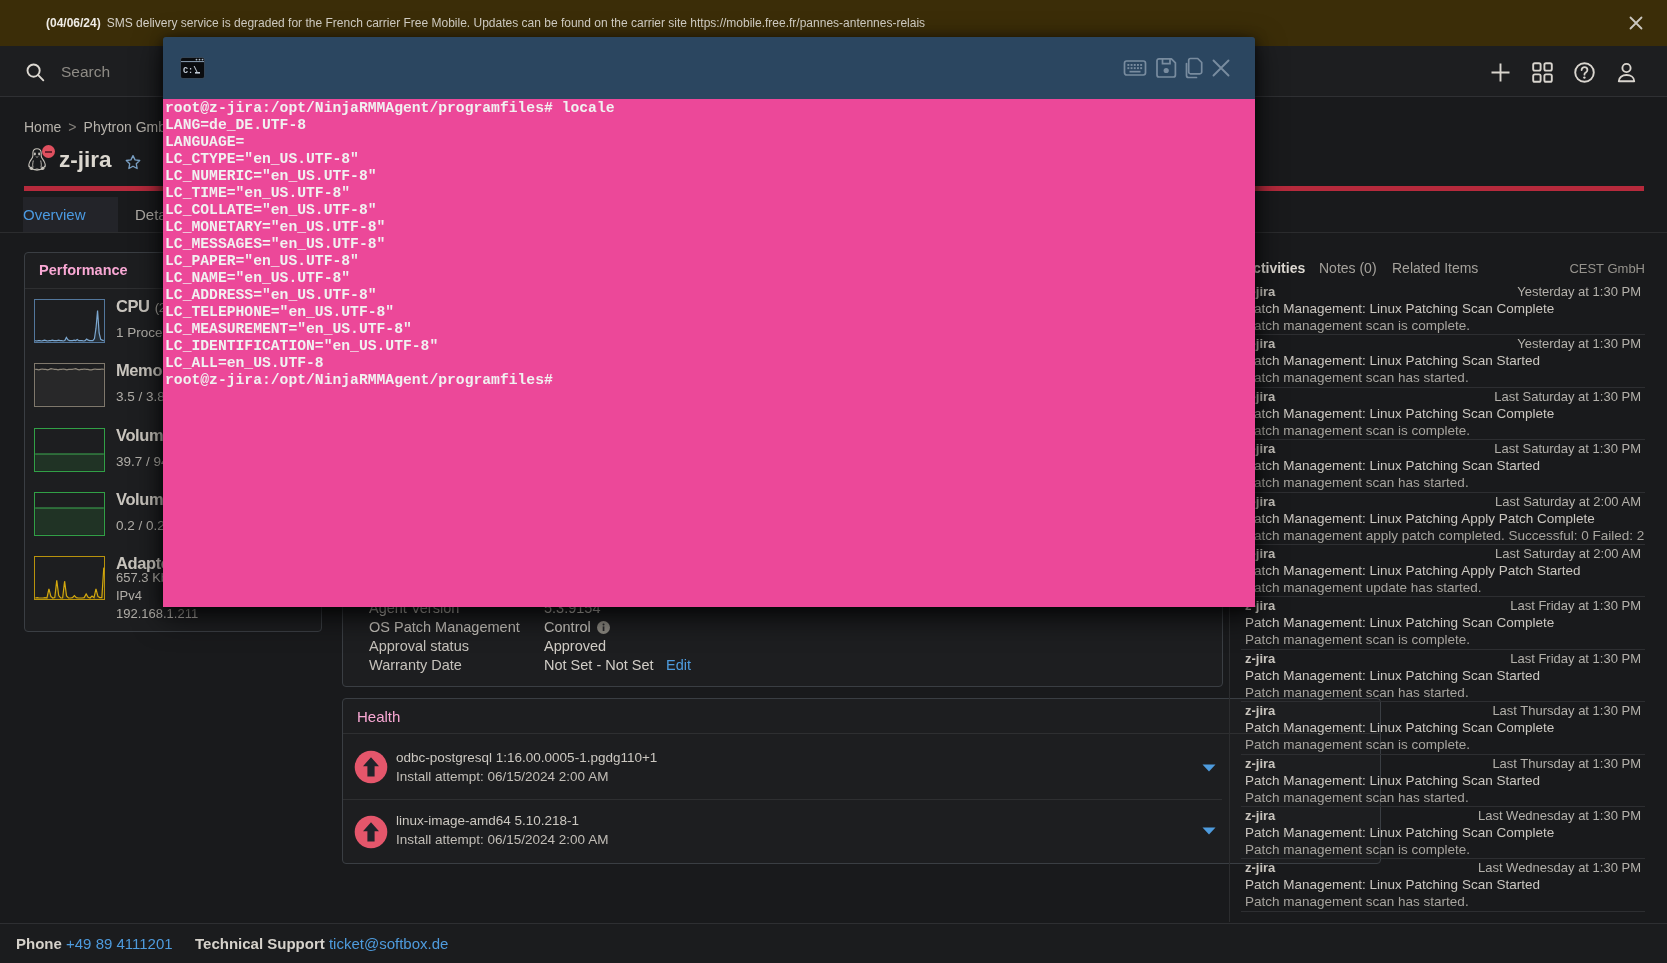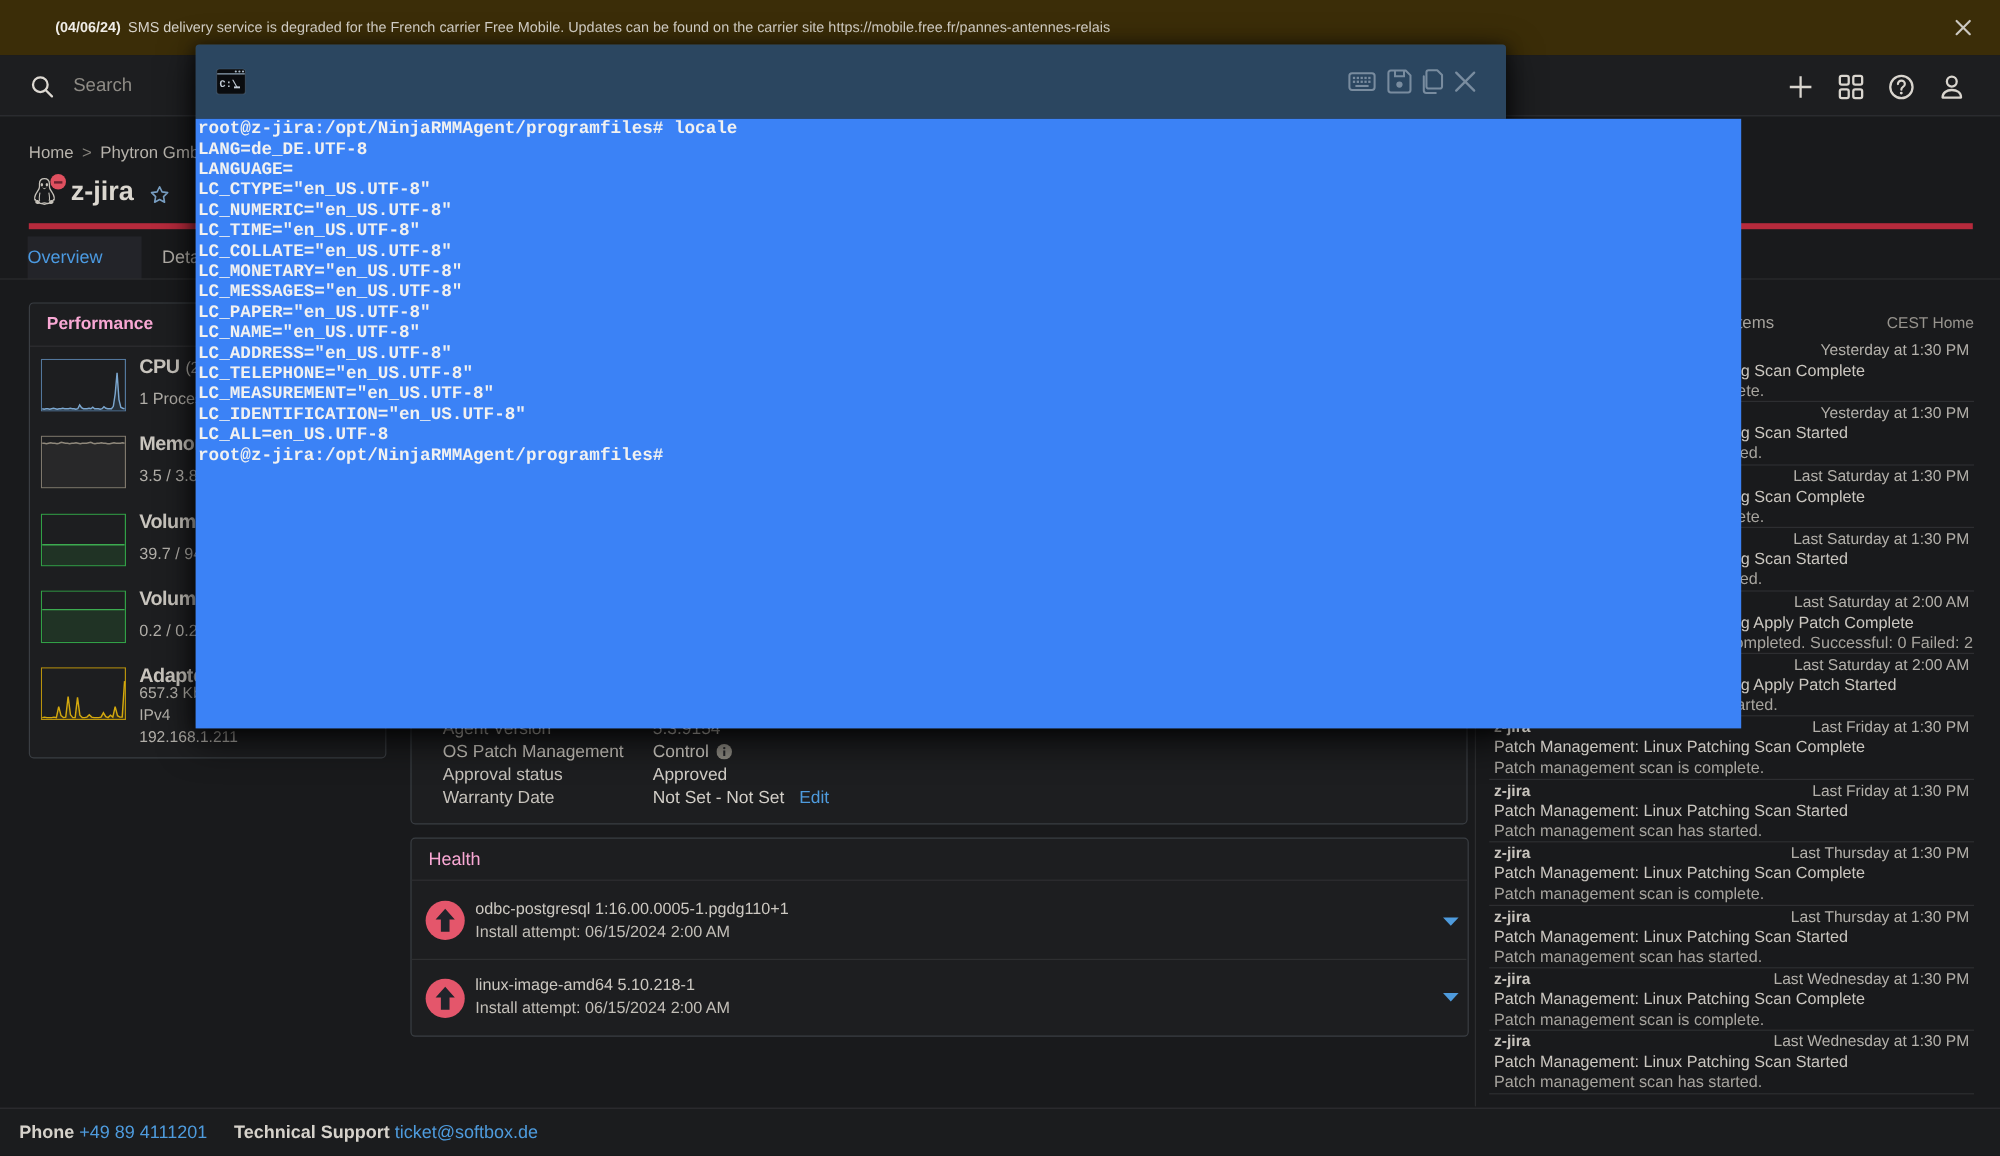--- a/index.html
+++ b/index.html
@@ -55,21 +55,21 @@
 
   
   #info-card { left:342px; top:250px; width:881px; height:437px; }
   .info-row { position:absolute; left:26px; width:830px; height:19px; line-height:19px; font-size:14.5px; white-space:nowrap; }
   .info-row .lbl { position:absolute; left:0; color:#c6c2bb; }
   .info-row .val { position:absolute; left:175px; color:#d2cec7; }
   .info-row .edit { position:absolute; left:297px; color:#4e9bdd; cursor:pointer; }
   .info-i { display:inline-block; vertical-align:-2px; margin-left:6px; }
 
   
-  #health-card { left:342px; top:698px; width:882px; height:166px; }
+  #health-card { left:342px; top:698px; width:1039px; height:166px; }
   .health-row { position:absolute; left:0; width:879px; }
   .health-row .hr-circ { position:absolute; left:11px; }
   .health-row .hr-name { position:absolute; left:53px; font-size:13.5px; color:#ccc8c1; white-space:nowrap; }
   .health-row .hr-inst { position:absolute; left:53px; font-size:13.5px; color:#c2beb7; white-space:nowrap; }
   .health-row .hr-caret { position:absolute; left:859px; cursor:pointer; }
 
   
   #rp-divider { position:absolute; left:1229px; top:233px; width:1px; height:689px; background:#2c2d2f; }
   .rp-tab { position:absolute; top:260px; font-size:14px; white-space:nowrap; cursor:pointer; }
   #rp-tab-activities { left:1243px; font-weight:bold; color:#ddd9d2; }
@@ -94,21 +94,21 @@
   #modal { position:absolute; left:163px; top:37px; width:1092px; height:570px; border-radius:3px;
            box-shadow:0 10px 30px rgba(0,0,0,.72), 0 2px 12px rgba(0,0,0,.55); }
   #modal-titlebar { position:absolute; left:0; top:0; width:1092px; height:62px; background:#2b4660; border-radius:3px 3px 0 0; }
   #term-icon { position:absolute; left:17px; top:20px; }
   #modal-title { position:absolute; left:49px; top:0; height:62px; line-height:62px; font-size:17px; font-weight:600; color:#edeff1; }
   .micon { position:absolute; top:19px; width:24px; height:24px; cursor:pointer; opacity:.55; }
   #micon-kbd { left:960px; }
   #micon-save { left:991px; }
   #micon-copy { left:1019px; }
   #micon-close { left:1046px; }
-  #modal-body { position:absolute; left:0; top:62px; width:1288px; height:508px; background:#3b82f6; }
+  #modal-body { position:absolute; left:0; top:62px; width:1092px; height:508px; background:#ec4899; }
   #term-text { margin:0; padding:1px 0 0 2px; font-family:"Liberation Mono",monospace; font-weight:bold;
                font-size:14.7px; line-height:17px; color:#f1f1f1; }
 </style>
 </head>
 <body>
 
 <div id="banner">
   <div class="b-wrap">
     <span class="b-date">(04/06/24)</span><span class="b-msg">SMS delivery service is degraded for the French carrier Free Mobile. Updates can be found on the carrier site https://mobile.free.fr/pannes-antennes-relais</span>
   </div>
@@ -273,21 +273,21 @@
           <path d="M0.5 0.5 H13.5 L7 7.5 Z" fill="#4e9bdd"></path>
         </svg>
       </div>
     </div>
 </div>
 
 <div id="rp-divider"></div>
 <div id="rp-tab-activities" class="rp-tab">Activities</div>
 <div id="rp-tab-notes" class="rp-tab">Notes (0)</div>
 <div id="rp-tab-related" class="rp-tab">Related Items</div>
-<div id="rp-tz">CEST Home</div>
+<div id="rp-tz">CEST GmbH</div>
 <div id="feed">
     <div class="feed-entry" style="top: 0px;">
       <div class="fe-name">z-jira</div>
       <div class="fe-time">Yesterday at 1:30 PM</div>
       <div class="fe-title">Patch Management: Linux Patching Scan Complete</div>
       <div class="fe-sub">Patch management scan is complete.</div>
     </div>
     <div class="feed-entry" style="top: 52.4px;">
       <div class="fe-name">z-jira</div>
       <div class="fe-time">Yesterday at 1:30 PM</div>

